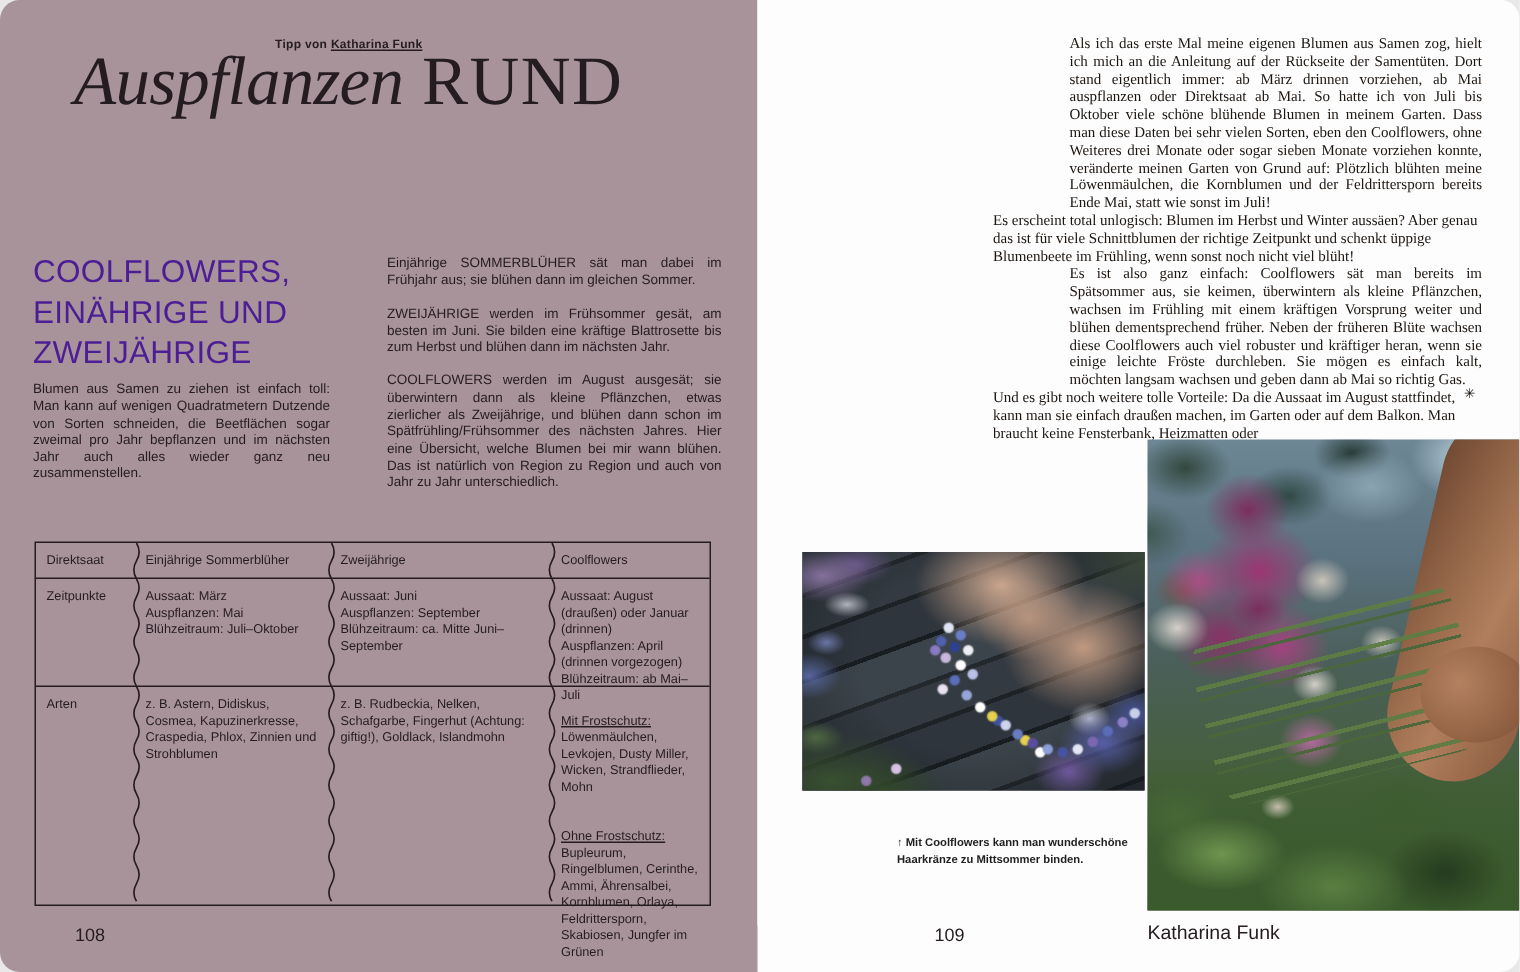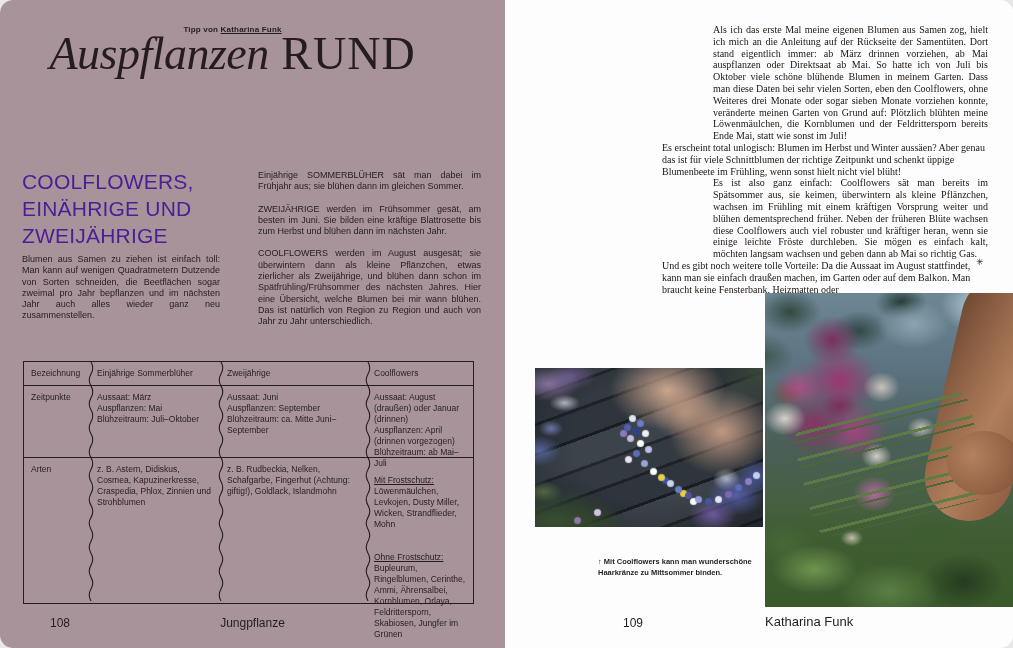--- a/index.html
+++ b/index.html
@@ -156,21 +156,21 @@
       <svg class="wavy c1" viewBox="0 0 8 240" preserveAspectRatio="none">
           <path d="M4 0 Q7.5 6 4 12 T4 24 T4 36 T4 48 T4 60 T4 72 T4 84 T4 96 T4 108 T4 120 T4 132 T4 144 T4 156 T4 168 T4 180 T4 192 T4 204 T4 216 T4 228 T4 240" fill="none" stroke="#241c20" stroke-width="1.1"></path>
         </svg>
       <svg class="wavy c2" viewBox="0 0 8 240" preserveAspectRatio="none">
           <path d="M4 0 Q7.5 6 4 12 T4 24 T4 36 T4 48 T4 60 T4 72 T4 84 T4 96 T4 108 T4 120 T4 132 T4 144 T4 156 T4 168 T4 180 T4 192 T4 204 T4 216 T4 228 T4 240" fill="none" stroke="#241c20" stroke-width="1.1"></path>
         </svg>
       <svg class="wavy c3" viewBox="0 0 8 240" preserveAspectRatio="none">
           <path d="M4 0 Q7.5 6 4 12 T4 24 T4 36 T4 48 T4 60 T4 72 T4 84 T4 96 T4 108 T4 120 T4 132 T4 144 T4 156 T4 168 T4 180 T4 192 T4 204 T4 216 T4 228 T4 240" fill="none" stroke="#241c20" stroke-width="1.1"></path>
         </svg>
 
-      <div class="tcell th row-head yH">Bezeichnung</div>
+      <div class="tcell th row-head yH">Direktsaat</div>
       <div class="tcell th colA yH">Einjährige Sommerblüher</div>
       <div class="tcell th colB yH">Zweijährige</div>
       <div class="tcell th colC yH">Coolflowers</div>
 
       <div class="tcell row-head yZ">Zeitpunkte</div>
       <div class="tcell colA yZ">Aussaat: März
 Auspflanzen: Mai
 Blühzeitraum: Juli–Oktober</div>
       <div class="tcell colB yZ">Aussaat: Juni
 Auspflanzen: September
@@ -182,28 +182,27 @@
       <div class="tcell row-head yA">Arten</div>
       <div class="tcell colA yA">z. B. Astern, Didiskus, Cosmea, Kapuzinerkresse, Craspedia, Phlox, Zinnien und Strohblumen</div>
       <div class="tcell colB yA">z. B. Rudbeckia, Nelken, Schafgarbe, Fingerhut (Achtung: giftig!), Goldlack, Islandmohn</div>
       <div class="tcell colC yA">
         <p><span class="u">Mit Frostschutz:</span><span> Löwenmäulchen, Levkojen, Dusty Miller, Wicken, Strandflieder, Mohn</span></p>
         <p><span class="u">Ohne Frostschutz:</span><br><span>Bupleurum, Ringelblumen, Cerinthe, Ammi, Ährensalbei, Kornblumen, Orlaya, Feldrittersporn, Skabiosen, Jungfer im Grünen</span></p>
       </div>
     </div>
 
     <div class="footer pgnum-left">108</div>
-    <div class="footer chapter-center">Jungpflanze</div>
   </div>
 
   <div class="right-page">
 
     <div class="article">
       <p class="indent">Als ich das erste Mal meine eigenen Blumen aus Samen zog, hielt ich mich an die Anleitung auf der Rückseite der Samentüten. Dort stand eigentlich immer: ab März drinnen vorziehen, ab Mai auspflanzen oder Direktsaat ab Mai. So hatte ich von Juli bis Oktober viele schöne blühende Blumen in meinem Garten. Dass man diese Daten bei sehr vielen Sorten, eben den Coolflowers, ohne Weiteres drei Monate oder sogar sieben Monate vorziehen konnte, veränderte meinen Garten von Grund auf: Plötzlich blühten meine Löwenmäulchen, die Kornblumen und der Feldrittersporn bereits Ende Mai, statt wie sonst im Juli!</p>
-      <p>Es erscheint total unlogisch: Blumen im Herbst und Winter aussäen? Aber genau das ist für viele Schnittblumen der richtige Zeitpunkt und schenkt üppige Blumenbeete im Frühling, wenn sonst hielt nicht viel blüht!</p>
+      <p>Es erscheint total unlogisch: Blumen im Herbst und Winter aussäen? Aber genau das ist für viele Schnittblumen der richtige Zeitpunkt und schenkt üppige Blumenbeete im Frühling, wenn sonst noch nicht viel blüht!</p>
       <p class="indent">Es ist also ganz einfach: Coolflowers sät man bereits im Spätsommer aus, sie keimen, überwintern als kleine Pflänzchen, wachsen im Frühling mit einem kräftigen Vorsprung weiter und blühen dementsprechend früher. Neben der früheren Blüte wachsen diese Coolflowers auch viel robuster und kräftiger heran, wenn sie einige leichte Fröste durchleben. Sie mögen es einfach kalt, möchten langsam wachsen und geben dann ab Mai so richtig Gas.</p>
       <p>Und es gibt noch weitere tolle Vorteile: Da die Aussaat im August stattfindet, kann man sie einfach draußen machen, im Garten oder auf dem Balkon. Man braucht keine Fensterbank, Heizmatten oder</p>
     </div>
     <div class="cont-mark">✳</div>
 
     <div class="photo wreath-photo">
       <div class="crown-dots"></div>
     </div>
 
     <div class="photo bouquet-photo">

